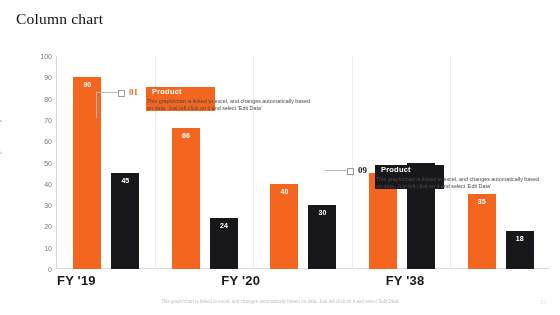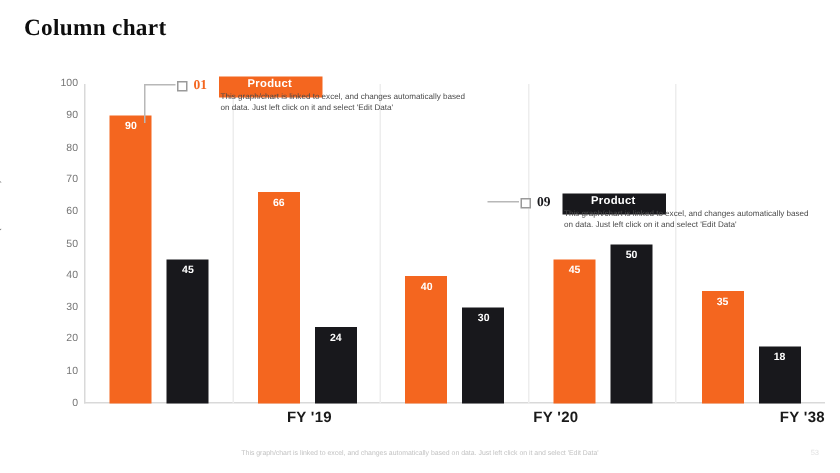--- a/index.html
+++ b/index.html
@@ -8,21 +8,21 @@
     background:#ffffff;
     font-family:"Liberation Sans", sans-serif;
     overflow:hidden;
     position:relative;
   }
   
   .slide-title{
     position:absolute;
     left:16px; top:10px;
     font-family:"Liberation Serif", serif;
-    font-weight:bold;
+    font-weight:normal;
     font-size:15.5px;
     color:#0d0d0d;
     letter-spacing:.2px;
   }
   .title-rule{
     position:absolute;
     left:0; top:33px;
     width:560px;height:1px;
     background:#ffffff;
   }
@@ -110,29 +110,29 @@
 
   
   .x-labels{
     position:absolute;
     left:57px; top:273px;
     width:493px;
     display:flex;
   }
   .x-label{
     flex:1 1 0;
-    text-align:right;
-    font-size:10px;
+    text-align:left;
+    font-size:13px;
     font-weight:bold;
     color:#1a1a1a;
     letter-spacing:.2px;
   }
 
   
-  .callout{ position:absolute; }
+  .callout{ position:absolute;margin-top:36px; }
   .callout .leader{
     position:absolute;
     height:1px;
     background:#b8b8b8;
   }
   .callout .leader-v{
     position:absolute;
     width:1px;
     background:#b8b8b8;
   }
@@ -144,23 +144,23 @@
   }
   .callout .num{
     position:absolute;
     font-family:"Liberation Serif", serif;
     font-weight:bold;
     font-size:9px;
     line-height:10px;
   }
   .callout .tag{
     position:absolute;
-    height:14px;
+    height:24px;
     min-width:64px;
-    padding:0 0 0 19px;
+    padding:0 0 0 6px;
     font-size:7.5px;
     font-weight:bold;
     color:#ffffff;
     line-height:10.5px;
     letter-spacing:.2px;
     box-sizing:border-box;
   }
   .callout .desc{
     position:absolute;
     width:168px;

